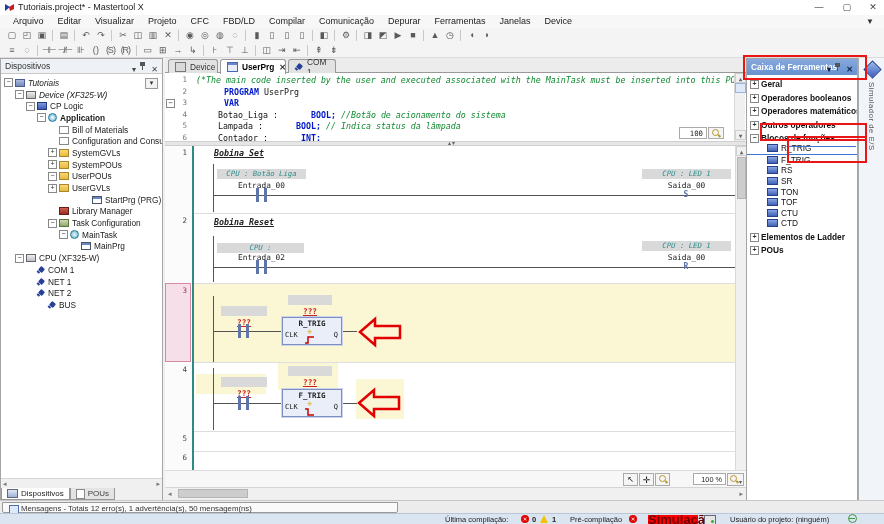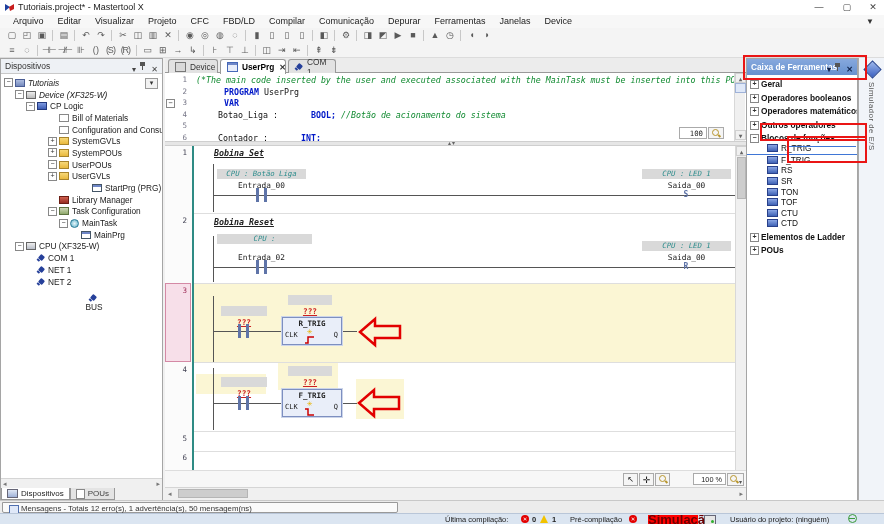--- a/index.html
+++ b/index.html
@@ -261,20 +261,25 @@
         <div class="tree-row" style="padding-left: 14px;">
           <span class="exp">−</span>
           <span class="ti ti-device"></span>
           <span class="tree-label t-italic">Device (XF325-W)</span>
         </div>
         <div class="tree-row" style="padding-left: 25px;">
           <span class="exp">−</span>
           <span class="ti ti-logic"></span>
           <span class="tree-label">CP Logic</span>
         </div>
+        <div class="tree-row" style="padding-left: 36px;">
+          <span class="exp">−</span>
+          <span class="ti ti-app"></span>
+          <span class="tree-label t-bold">Application</span>
+        </div>
         <div class="tree-row" style="padding-left: 47px;">
           <span class="exp-sp"></span>
           <span class="ti ti-doc"></span>
           <span class="tree-label">Bill of Materials</span>
         </div>
         <div class="tree-row" style="padding-left: 47px;">
           <span class="exp-sp"></span>
           <span class="ti ti-doc"></span>
           <span class="tree-label">Configuration and Consumpt</span>
         </div>
@@ -336,21 +341,21 @@
         <div class="tree-row" style="padding-left: 25px;">
           <span class="exp-sp"></span>
           <span class="ti ti-port"></span>
           <span class="tree-label">NET 1</span>
         </div>
         <div class="tree-row" style="padding-left: 25px;">
           <span class="exp-sp"></span>
           <span class="ti ti-port"></span>
           <span class="tree-label">NET 2</span>
         </div>
-        <div class="tree-row" style="padding-left: 25px; flex-direction: column;">
+        <div class="tree-row" style="padding-left: 36px;">
           <span class="exp-sp"></span>
           <span class="ti ti-port"></span>
           <span class="tree-label">BUS</span>
         </div>
       </div>
     <div id="lp-hscroll">
       <span class="scr-arrow" style="left:2px;">◂</span>
       <span class="scr-arrow" style="right:2px;">▸</span>
     </div>
     <div id="lp-tabs">
@@ -394,20 +399,21 @@
         <span class="fold-box" style="top:1px;">−</span>
         <span class="lnum">3</span>
         <span class="ctext c-kw">VAR</span>
       </div>
     <div class="code-line" style="top:36.5px;">
         <span class="lnum">4</span>
         <span class="ctext" style="padding-left:22px;"><span class="c-id">Botao_Liga : </span><span class="c-kw">BOOL;</span><span class="c-comment"> //Botão de acionamento do sistema</span></span>
       </div>
     <div class="code-line" style="top:48px;">
         <span class="lnum">5</span>
+        <span class="ctext" style="padding-left:22px;"><span class="c-id">Lampada : </span><span class="c-kw">BOOL;</span><span class="c-comment"> // Indica status da lâmpada</span></span>
       </div>
     <div class="code-line" style="top:59.5px;">
         <span class="lnum">6</span>
         <span class="ctext" style="padding-left:22px;"><span class="c-id">Contador : </span><span class="c-kw">INT;</span></span>
       </div>
     <div class="vscroll" style="left:569px;top:0;height:68px;">
       <div class="vs-btn" style="top:0;">▲</div>
       <div class="vs-btn" style="top:10px;background:#dfe8f8;border-color:#9fb2d8;"></div>
       <div class="vs-btn" style="top:57px;">▼</div>
     </div>
@@ -449,21 +455,21 @@
     <div class="lbox" style="left:52px;top:23px;width:89px;height:10px;">CPU : Botão Liga</div>
     <div class="lvar" style="left:52px;top:35px;width:89px;">Entrada_00</div>
     <div class="contact" style="left:90px;top:42px;"></div>
     <div class="lbox" style="left:477px;top:23px;width:89px;height:10px;">CPU : LED 1</div>
     <div class="lvar" style="left:477px;top:35px;width:89px;">Saida_00</div>
     <div class="coil" style="left:509px;top:42px;"><span class="cl">S</span></div>
 
     <div class="rlabel" style="left:49px;top:71px;">Bobina Reset</div>
     <div class="rail" style="left:48px;top:90px;height:46px;"></div>
     <div class="wire" style="left:48px;top:121px;width:522px;"></div>
-    <div class="lbox" style="left:52px;top:88px;width:95px;height:10px;">CPU :</div>
+    <div class="lbox" style="left:52px;top:97px;width:87px;height:10px;">CPU :</div>
     <div class="lvar" style="left:52px;top:107px;width:89px;">Entrada_02</div>
     <div class="contact" style="left:90px;top:114px;"></div>
     <div class="lbox" style="left:477px;top:95px;width:89px;height:10px;">CPU : LED 1</div>
     <div class="lvar" style="left:477px;top:107px;width:89px;">Saida_00</div>
     <div class="coil" style="left:509px;top:114px;"><span class="cl">R</span></div>
 
     <div class="rail" style="left:48px;top:150px;height:66px;"></div>
     <div class="wire" style="left:48px;top:185px;width:69px;"></div>
     <div class="wire" style="left:177px;top:185px;width:15px;"></div>
     <div class="lbox" style="left:56px;top:160px;width:46px;height:10px;"></div>

